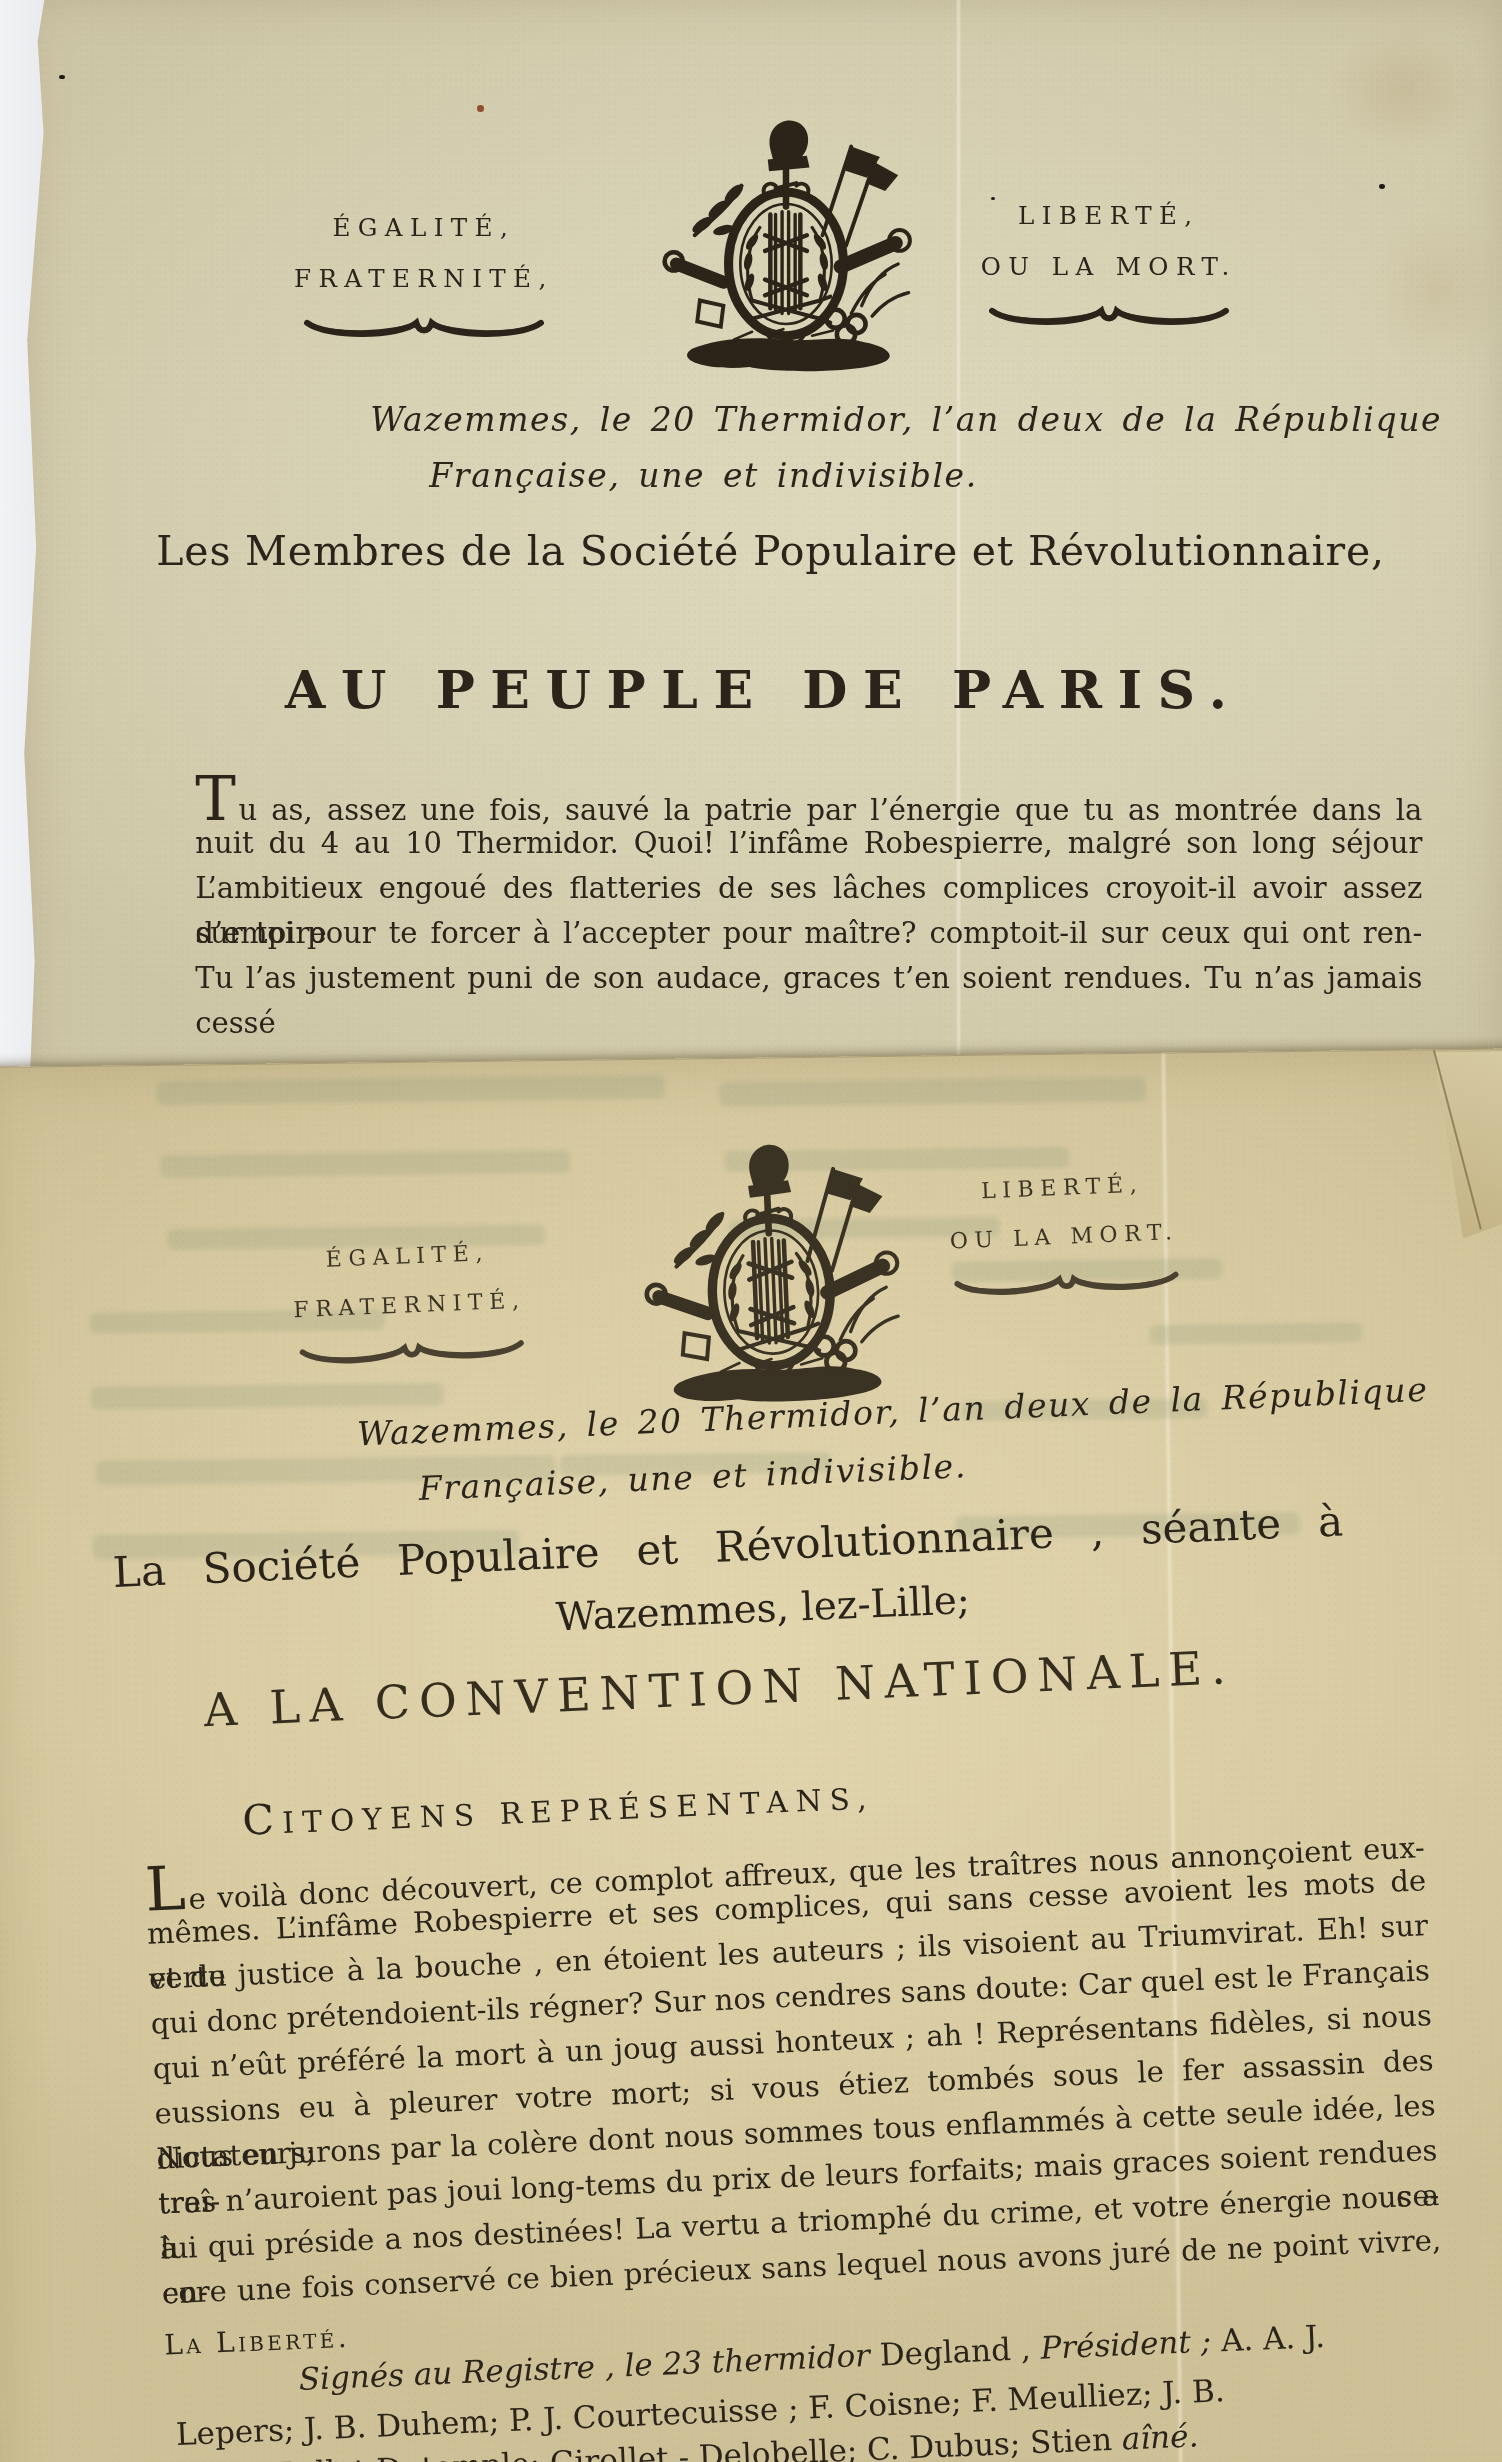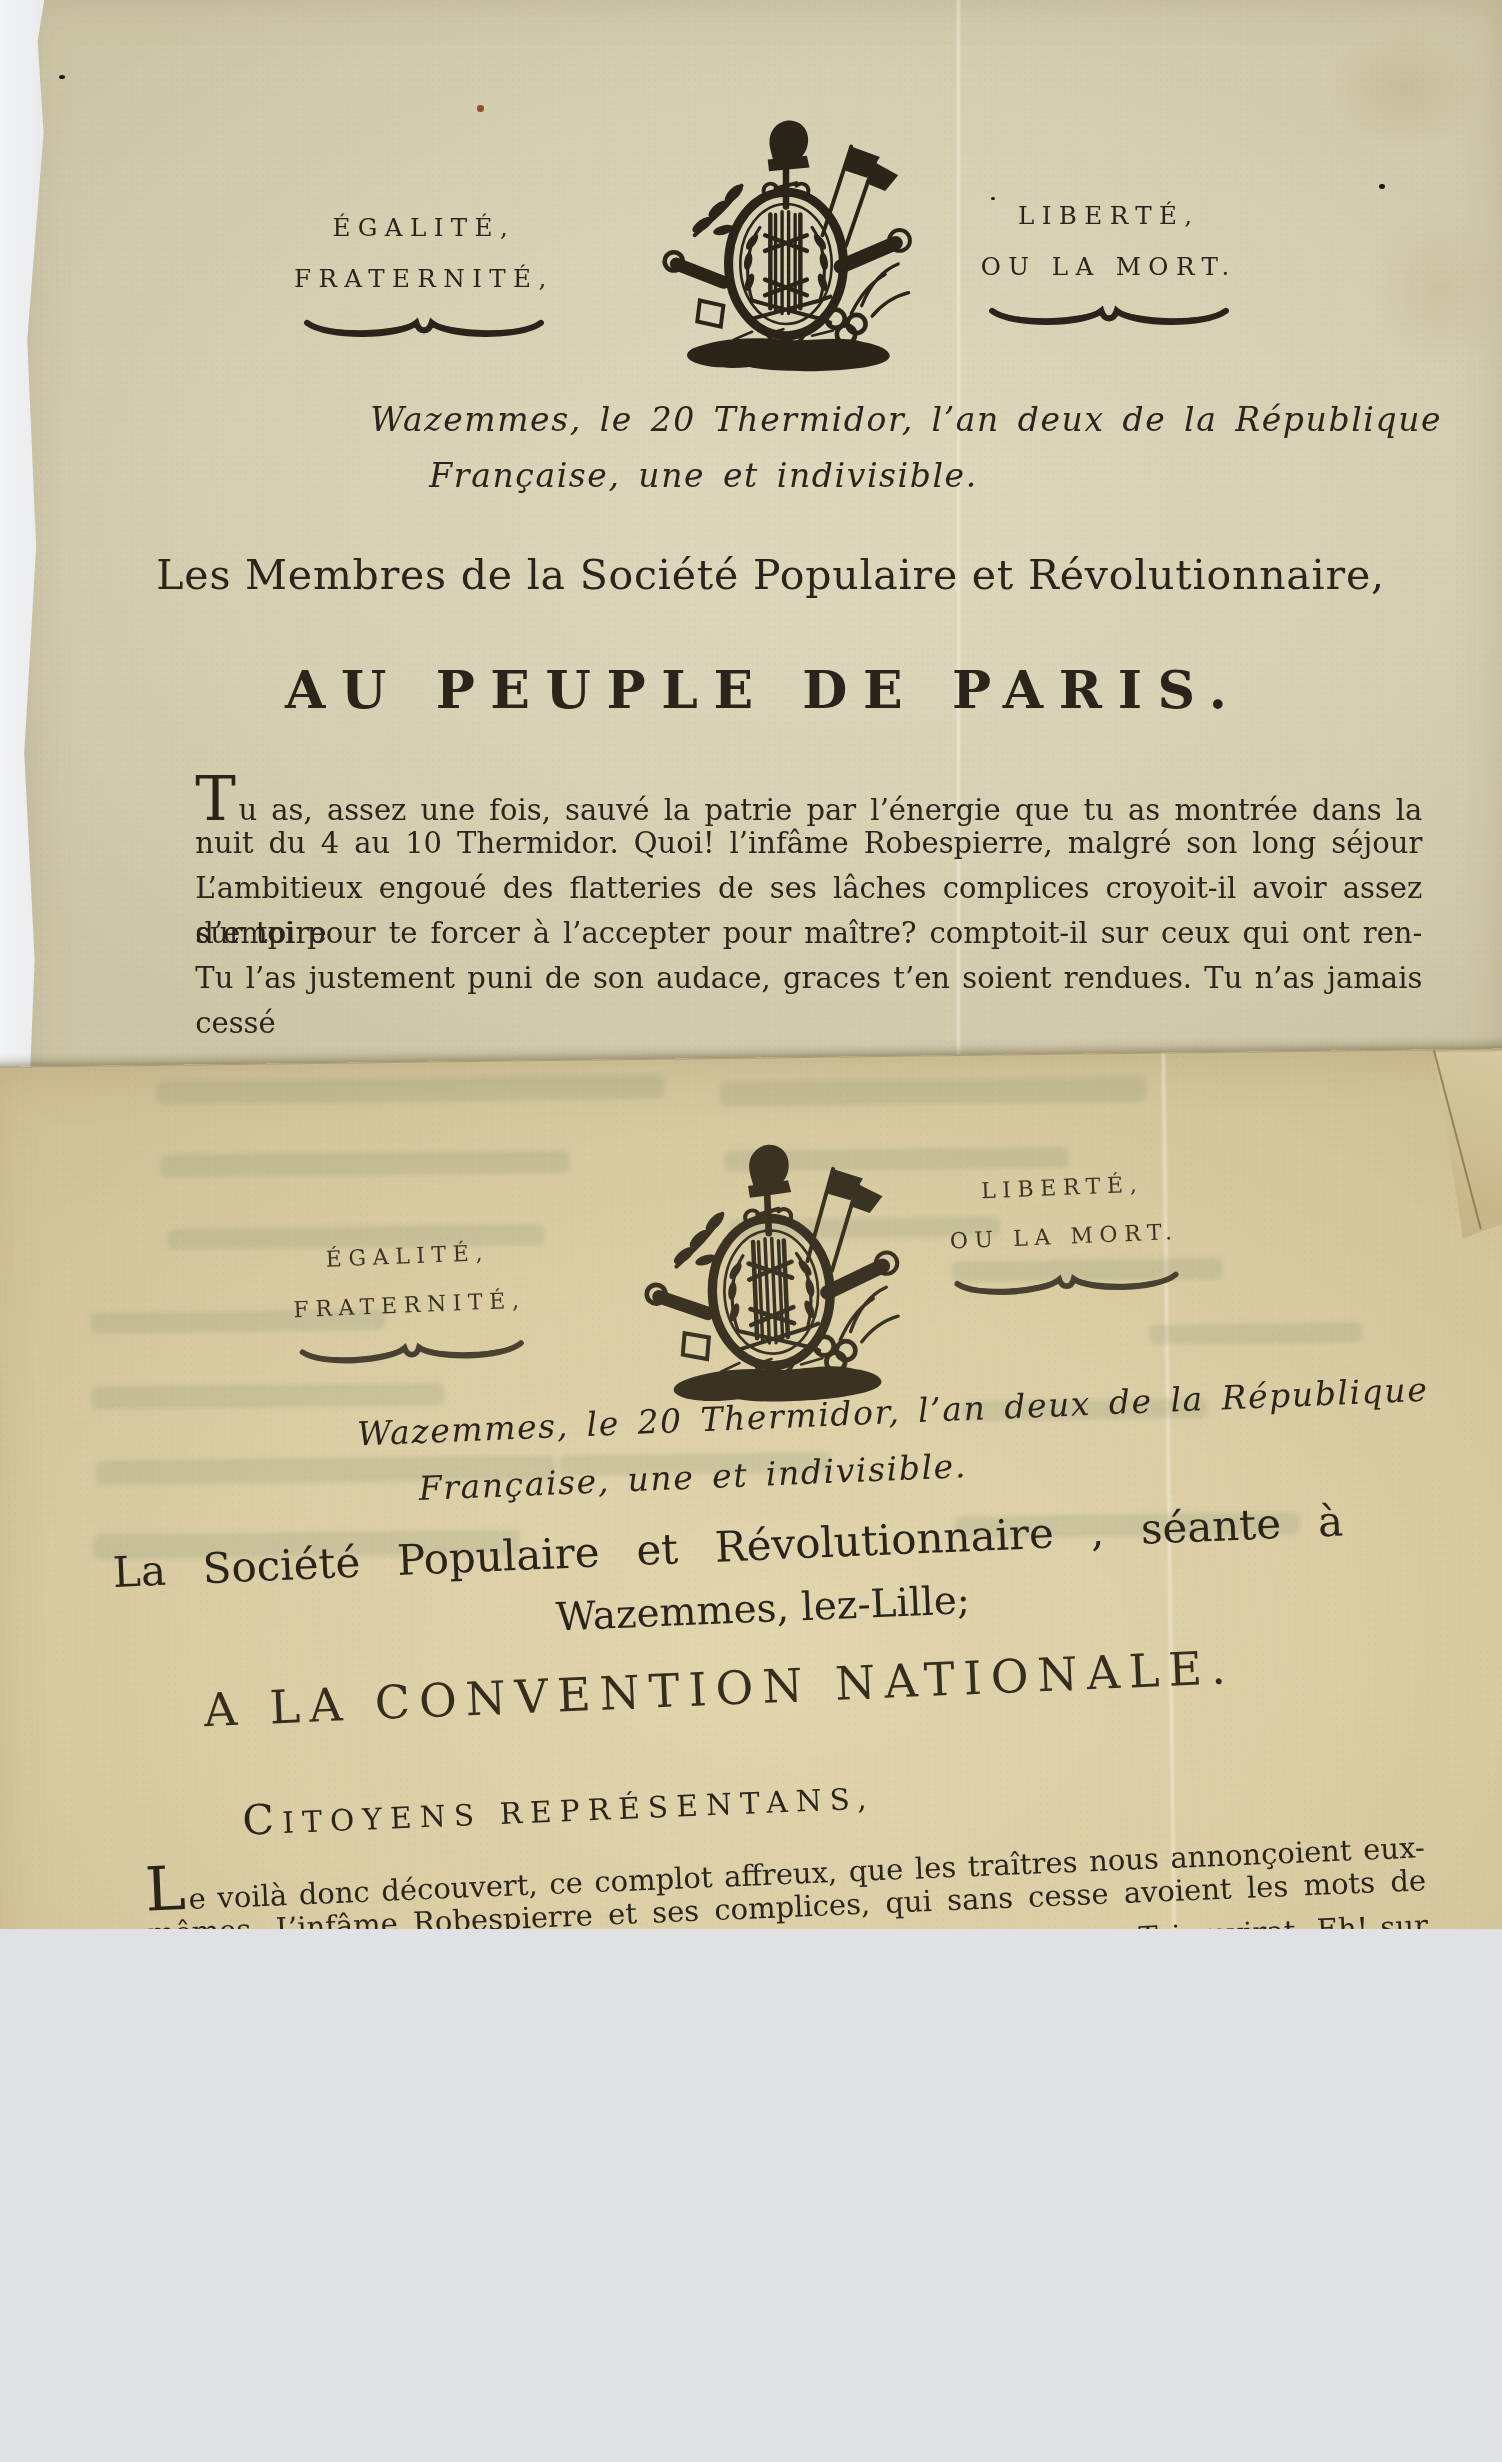--- a/index.html
+++ b/index.html
@@ -1,16 +1,16 @@
 <!DOCTYPE html>
 <html style="font-size:13px"><head>
 <meta charset="utf-8">
 <style>
   html,body{margin:0;padding:0;background:#dfe1e4;}
-  .scan{position:relative;width:1502px;height:1929px;overflow:hidden;
+  .scan{position:relative;width:1502px;height:2462px;overflow:hidden;
         background:linear-gradient(90deg,#f2f3f5 0%,#e9eaed 3%,#e6e7ea 100%);
         font-family:"DejaVu Serif","Liberation Serif",serif;color:#2b241a;}
   .sheet{position:absolute;}
   .sheet1{left:21.3px;top:-4.9px;width:1486px;height:1149px;
     background:
       radial-gradient(rgba(110,100,70,.05) 0.8px,transparent 1.1px),
       radial-gradient(985px 657px at 55% 45%, #ddd7bc 0%, #d7d1b4 55%, #cdc6a6 100%);
     background-size:5.7px 7.4px,auto;
     clip-path:polygon(1.6% 0,100% 0,100% 100%,0.4% 100%,0.9% 84%,0.2% 66%,1% 48%,0.4% 30%,1.5% 12%,1.1% 4%);
     box-shadow:inset 0 0 49px rgba(120,105,70,.25);}
@@ -147,21 +147,21 @@
       <div class="motto">LIBERTÉ,</div>
       <div class="motto">OU LA MORT.</div>
       <svg class="brace" width="246" height="31" viewBox="0 0 320 40">
           <use href="#brace-sym"></use>
         </svg>
     </div>
 
     <div class="block dateline" style="left:349px;top:405px">Wazemmes, le 20 Thermidor, l’an deux de la République</div>
     <div class="block dateline" style="left:408px;top:461px">Française, une et indivisible.</div>
 
-    <div class="block center" style="left:135px;top:556px;width:1215px">
+    <div class="block center" style="left:135px;top:532px;width:1215px">
       <div class="addr1">Les Membres de la Société Populaire et Révolutionnaire,</div>
     </div>
 
     <div class="block center title1" style="left:135px;top:664px;width:1215px">AU PEUPLE DE PARIS.</div>
 
     <div class="block bodyblock" style="left:174px;top:781px;width:1227px">
       <div class="bodyline"><span class="initial">T</span><span>u as, assez une fois, sauvé la patrie par l’énergie que tu as montrée dans la</span></div>
       <div>
           <div class="bodyline">nuit du 4 au 10 Thermidor. Quoi! l’infâme Robespierre, malgré son long séjour</div>
           <div class="bodyline">L’ambitieux engoué des flatteries de ses lâches complices croyoit-il avoir assez d’empire</div>

